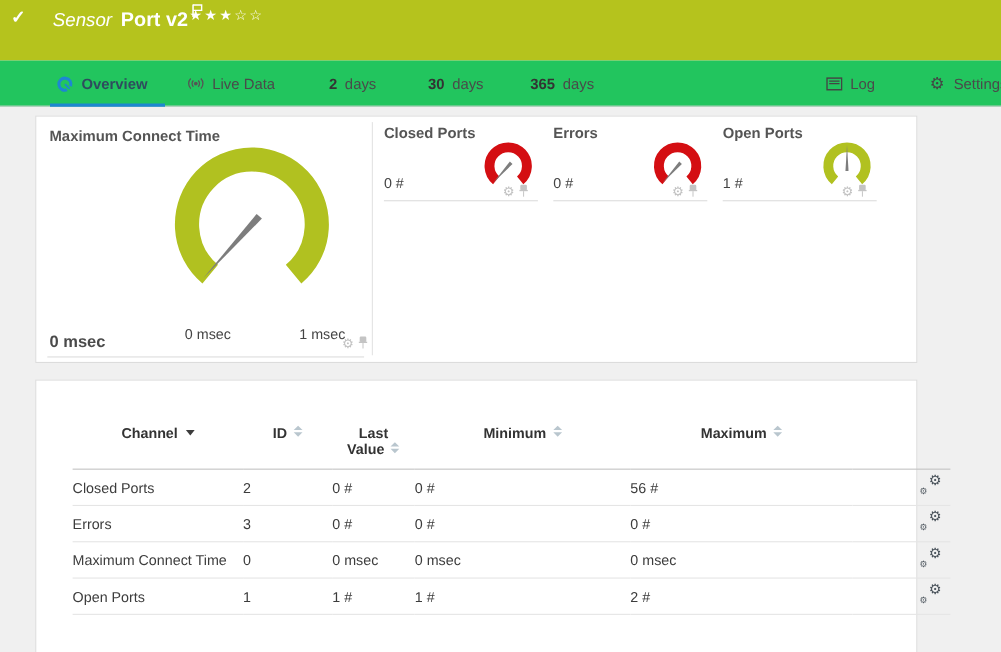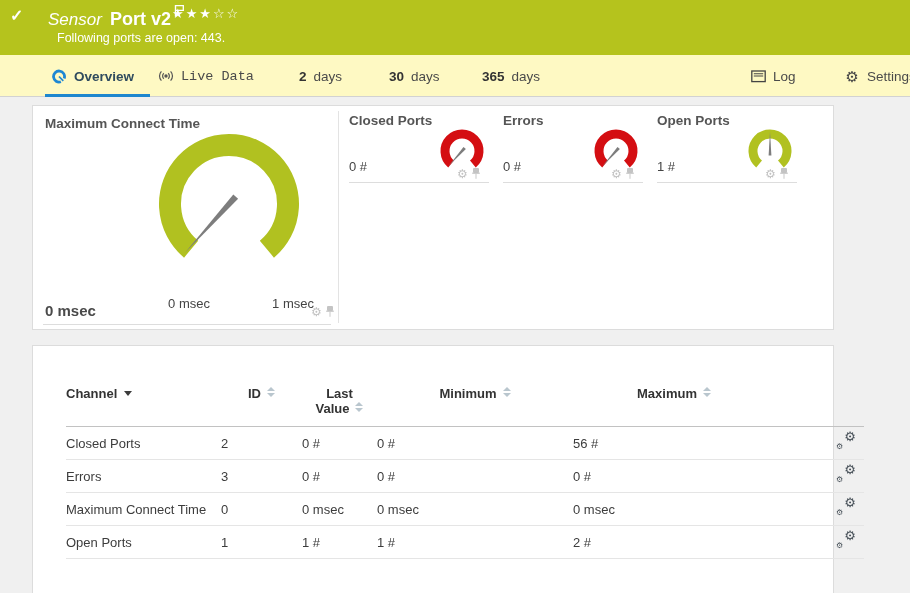--- a/index.html
+++ b/index.html
@@ -11,21 +11,21 @@
   .banner { position:absolute; left:0; top:0; width:910px; height:55px; background:#b5c31d; color:#fff; }
   .banner .check { position:absolute; left:10px; top:6px; font-size:16px; font-weight:bold; }
   .banner .line1 { position:absolute; left:32px; top:3px; white-space:nowrap; }
   .banner .type { font-style:italic; font-size:17px; margin-right:8px;margin-left:16px; }
   .banner .title { font-weight:bold; font-size:18px; }
   .banner .flag { display:inline-block; vertical-align:8px; margin-left:3px; }
   .banner .stars { position:absolute; left:172px; top:6px; font-size:13px; letter-spacing:2px; white-space:nowrap; cursor:pointer; }
   .banner .msg { position:absolute; left:57px; top:31px; font-size:12.5px; }
 
   
-  .tabbar { position:absolute; left:0; top:55px; width:910px; height:42px; background:#fef9c3; border-bottom:1px solid #d2d2d2;padding-left:44px; }
+  .tabbar { position:absolute; left:0; top:55px; width:910px; height:42px; background:#22c55e; border-bottom:1px solid #d2d2d2;padding-left:44px; }
   .tab { position:absolute; top:0; height:42px; display:flex; align-items:center; gap:7px; font-size:13.5px; color:#4a4a4a; cursor:pointer; padding:0 6px; }
   .tab.active { color:#2f4b5e; font-weight:bold; box-shadow:inset 0 -3px 0 #1e87cf; }
   .tab b { font-weight:bold; color:#333; }
   .tab .ticon { display:inline-flex; width:16px; height:16px; align-items:center; justify-content:center; }
   .gearglyph { font-size:15px; color:#444; line-height:1; }
 
   
   .card { position:absolute; left:32px; width:802px; background:#fff; border:1px solid #dcdcdc; }
   #gauge-card { top:105px; height:225px; }
   #table-card { top:345px; height:300px; }
@@ -42,21 +42,21 @@
   
   .mini-panel { position:absolute; top:0; width:140px; height:82px; }
   .mini-panel .panel-title { left:0; top:7px; }
   .mini-value { position:absolute; left:0; top:53px; font-size:13px; color:#444; }
   .mini-gauge-svg { position:absolute; left:86px; top:21px; }
 
   
   .tablewrap { position:absolute; left:33px; top:34px; width:810px; }
   table { border-collapse:collapse; width:798px; table-layout:fixed; font-size:13px; color:#3c3c3c; }
   th { font-size:13px; color:#333; font-weight:bold; vertical-align:top; padding:6px 0 10px 0; border-bottom:1px solid #c2c2c2; cursor:pointer; }
-  th.left { text-align:left; }
+  th.left { text-align:center; }
   th.right, td.right { }
   td { height:33px; border-bottom:1px solid #e5e5e5; padding:0; }
   td.chan { text-align:left; }
   .sorticon { display:inline-block; margin-left:6px; vertical-align:1px; }
   .sorticon i { display:block; width:0; height:0; border-left:4px solid transparent; border-right:4px solid transparent; }
   .sorticon .up { border-bottom:4px solid #b9c6ce; margin-bottom:2px; }
   .sorticon .dn { border-top:4px solid #b9c6ce; }
   .dropdown-caret { display:inline-block; width:0; height:0; border-left:4.5px solid transparent; border-right:4.5px solid transparent; border-top:5px solid #3c3c3c; margin-left:7px; vertical-align:2px; }
   .row-settings { position:relative; display:inline-block; width:20px; height:19px; cursor:pointer; }
   .row-settings .g1 { position:absolute; right:0; top:-2px; font-size:13px; color:#49525a; line-height:1; }
@@ -70,34 +70,33 @@
 
   <div class="banner">
     <span class="check">✓</span>
     <span class="line1">
       <span class="type">Sensor</span><span class="title">Port v2</span><span class="flag"><svg width="11" height="13" viewBox="0 0 11 13">
             <path d="M1.5 1 V12.5" stroke="#fff" stroke-width="1.4" fill="none"></path>
             <path d="M1.5 1.6 H9.3 V6.4 H1.5" stroke="#fff" stroke-width="1.3" fill="none"></path>
           </svg></span>
     </span>
     <span class="stars">★★★☆☆</span>
-    <div class="msg">Following ports are open: 443.</div>
   </div>
 
   <div class="tabbar">
     <div class="tab active" style="left:45px; width:105px;">
       <span class="ticon">
         <svg width="16" height="16" viewBox="0 0 16 16">
             <path d="M 9.9 13.7 A 5.5 5.5 0 1 1 13.2 10.4" fill="none" stroke="#1d87d3" stroke-width="2.8"></path>
             <path d="M 8 8.5 L 12.3 12.8" stroke="#1d87d3" stroke-width="1.7"></path>
           </svg>
       </span>
       <span>Overview</span>
     </div>
-    <div class="tab" style="left:152px;font-family:Liberation Mono, monospace;">
+    <div class="tab" style="left:164px;">
       <span class="ticon">
         <svg width="16" height="16" viewBox="0 0 16 16" fill="none" stroke="#555" stroke-width="1.2">
             <circle cx="8" cy="8" r="1.7" fill="#555" stroke="none"></circle>
             <path d="M 5.8 5.2 A 3.9 3.9 0 0 0 5.8 10.8"></path>
             <path d="M 3.4 3.4 A 6.6 6.6 0 0 0 3.4 12.6"></path>
             <path d="M 10.2 5.2 A 3.9 3.9 0 0 1 10.2 10.8"></path>
             <path d="M 12.6 3.4 A 6.6 6.6 0 0 1 12.6 12.6"></path>
           </svg>
       </span>
       <span>Live Data</span>

